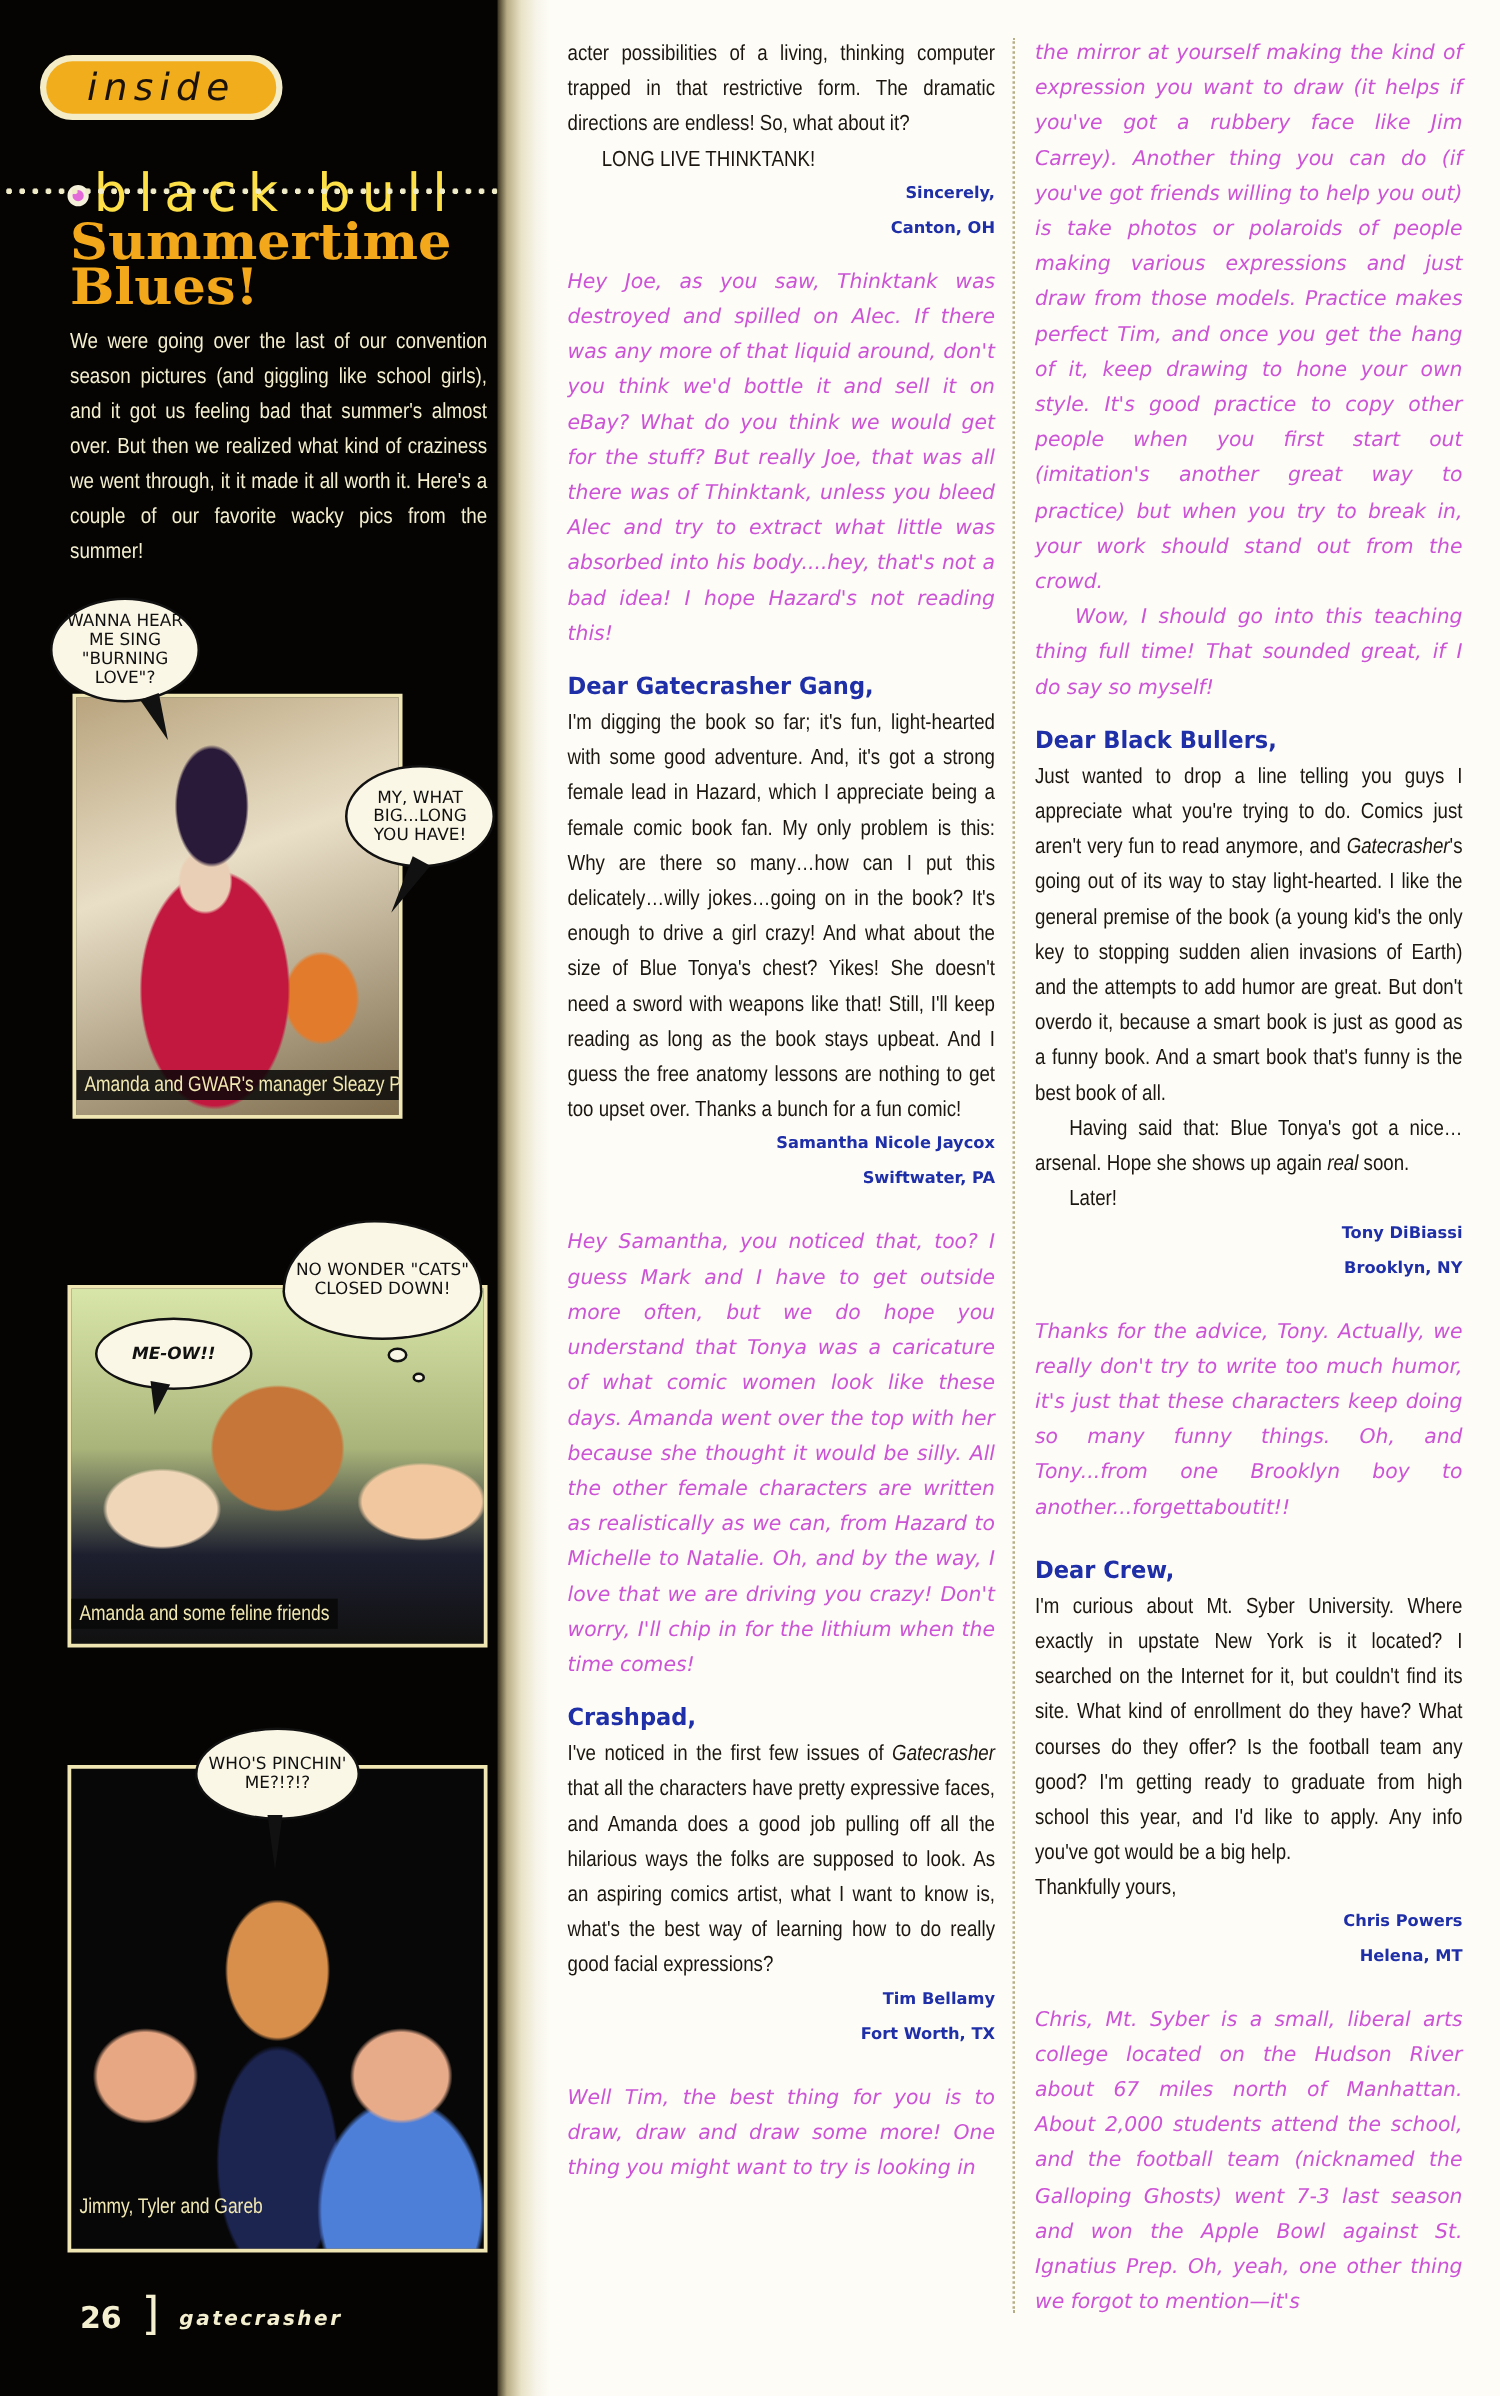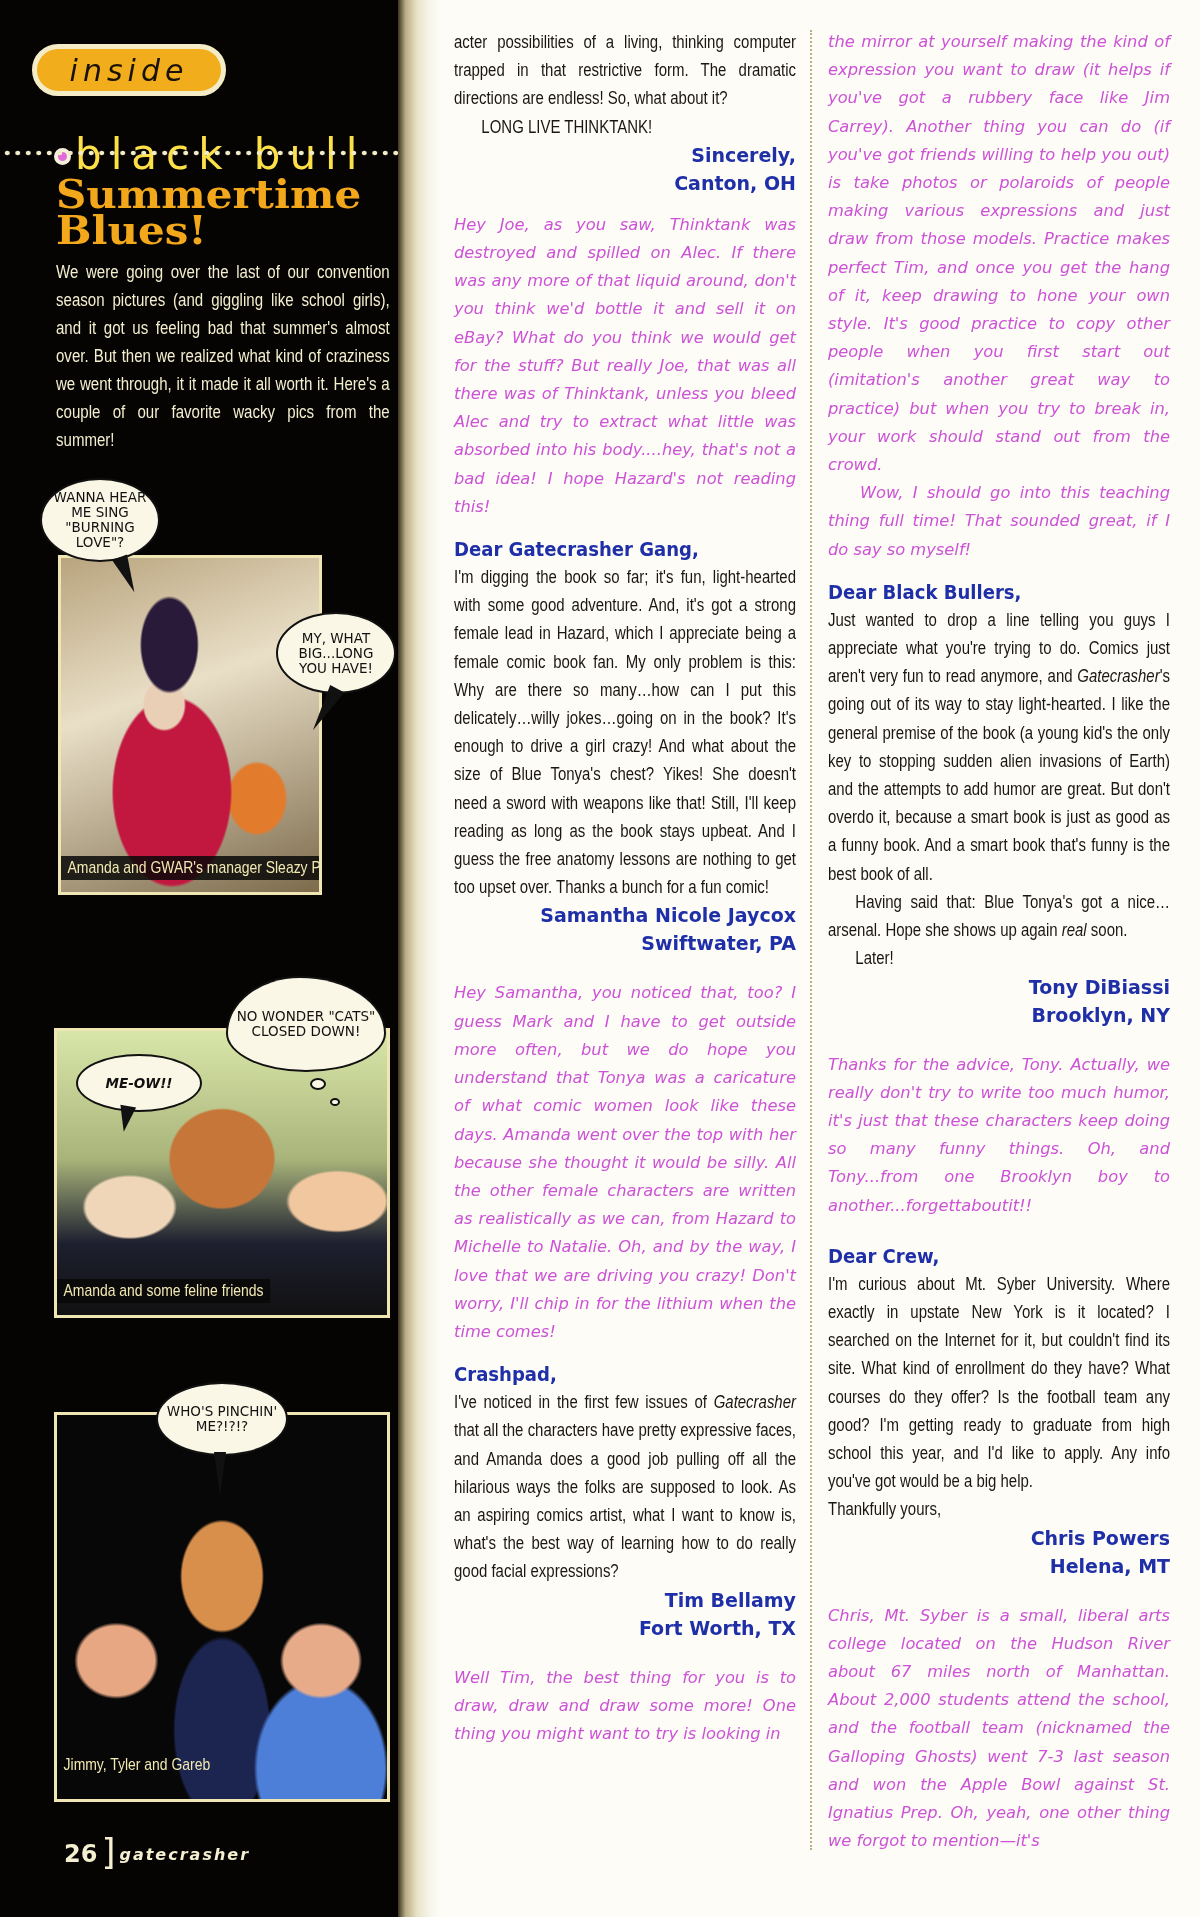--- a/index.html
+++ b/index.html
@@ -49,39 +49,39 @@
   .bubble { position: absolute; background: #fbf7e6; border: 2px solid #111; border-radius: 50%;
     display: flex; align-items: center; justify-content: center; text-align: center;
     font-family: "DejaVu Sans", sans-serif; font-size: 13.5px; line-height: 15px; color: #111; padding: 6px; }
   .bubble.cloud { border-radius: 46% 54% 50% 50% / 60% 60% 40% 40%; box-shadow: 0 0 0 2px #111; border: none; }
   .tail { position: absolute; width: 0; height: 0; }
   .ital { font-style: italic; font-weight: bold; }
 
   .thought-dot { position: absolute; border-radius: 50%; background: #fbf7e6; border: 2px solid #111; }
 
   
-  .page-footer { position: absolute; left: 64px; top: 1838px; display: flex; align-items: center; gap: 4px; }
+  .page-footer { position: absolute; left: 64px; top: 1838px; display: flex; align-items: center; gap: 16px; }
   .page-num { font-family: "DejaVu Sans", sans-serif; font-weight: bold; font-size: 24px; color: #f4efcf; }
   .page-bracket { font-family: "DejaVu Sans", sans-serif; font-size: 36px; color: #f4efcf; line-height: 1; margin-top: -4px; }
   .page-mag { font-family: "DejaVu Sans", sans-serif; font-style: italic; font-weight: bold; font-size: 16px; letter-spacing: 2px; color: #f4efcf; }
 
   
   .col { position: absolute; top: 28px; }
   #col1 { left: 454px; width: 342px; }
   #col2 { left: 828px; width: 342px; }
   #col-divider { position: absolute; left: 810px; top: 30px; width: 0; height: 1820px; border-left: 2px dotted #b7ad86; }
 
   .letter-body { font-family: "Liberation Sans", sans-serif; font-size: 17.5px; line-height: 28.2px; color: #1b1610; text-align: justify;
     width: 400px; transform: scaleX(0.855); transform-origin: left; }
   .letter-body .indent { display: inline-block; width: 32px; }
   .letter-body .center-ish { display: block; padding-left: 32px; }
   .letter-body em { font-style: italic; }
 
   .salutation { font-family: "DejaVu Sans", sans-serif; font-weight: bold; font-size: 19px; line-height: 28px; color: #1f2fa8; transform: scaleX(0.95); transform-origin: left; white-space: nowrap; }
-  .sig { font-family: "DejaVu Sans", sans-serif; font-weight: bold; font-size: 19px; line-height: 28px; color: #1f2fa8; text-align: right; }
+  .sig { font-family: "DejaVu Sans", sans-serif; font-weight: bold; font-size: 13px; line-height: 28px; color: #1f2fa8; text-align: right; }
 
   .reply { font-family: "DejaVu Sans", sans-serif; font-style: italic; font-weight: normal; font-size: 16.3px; line-height: 28.2px; color: #cc52d6; text-align: justify; }
   .reply .indent { display: inline-block; width: 32px; }
 
   .gap-s { height: 14px; }
   .gap-m { height: 22px; }
 </style>
 </head>
 <body>
 

